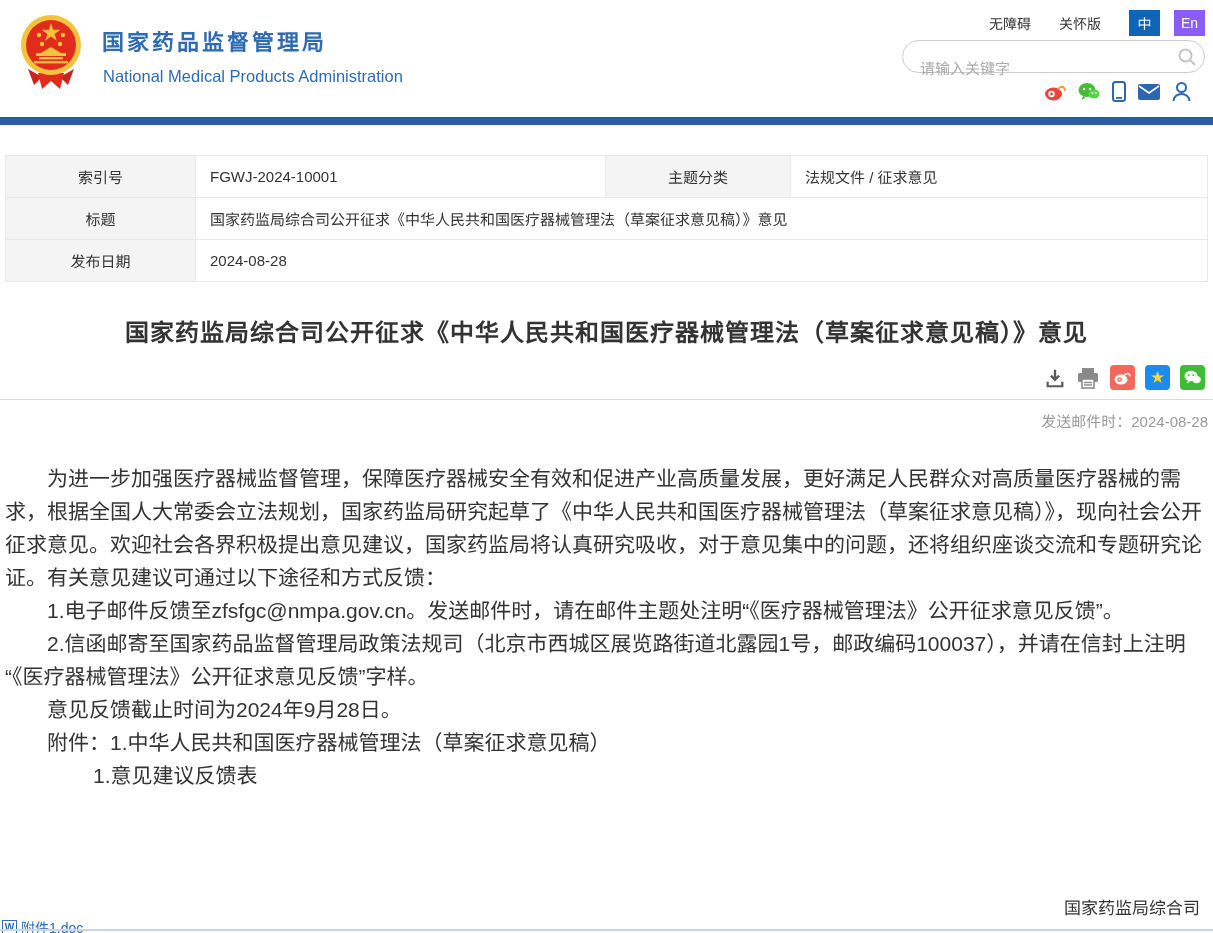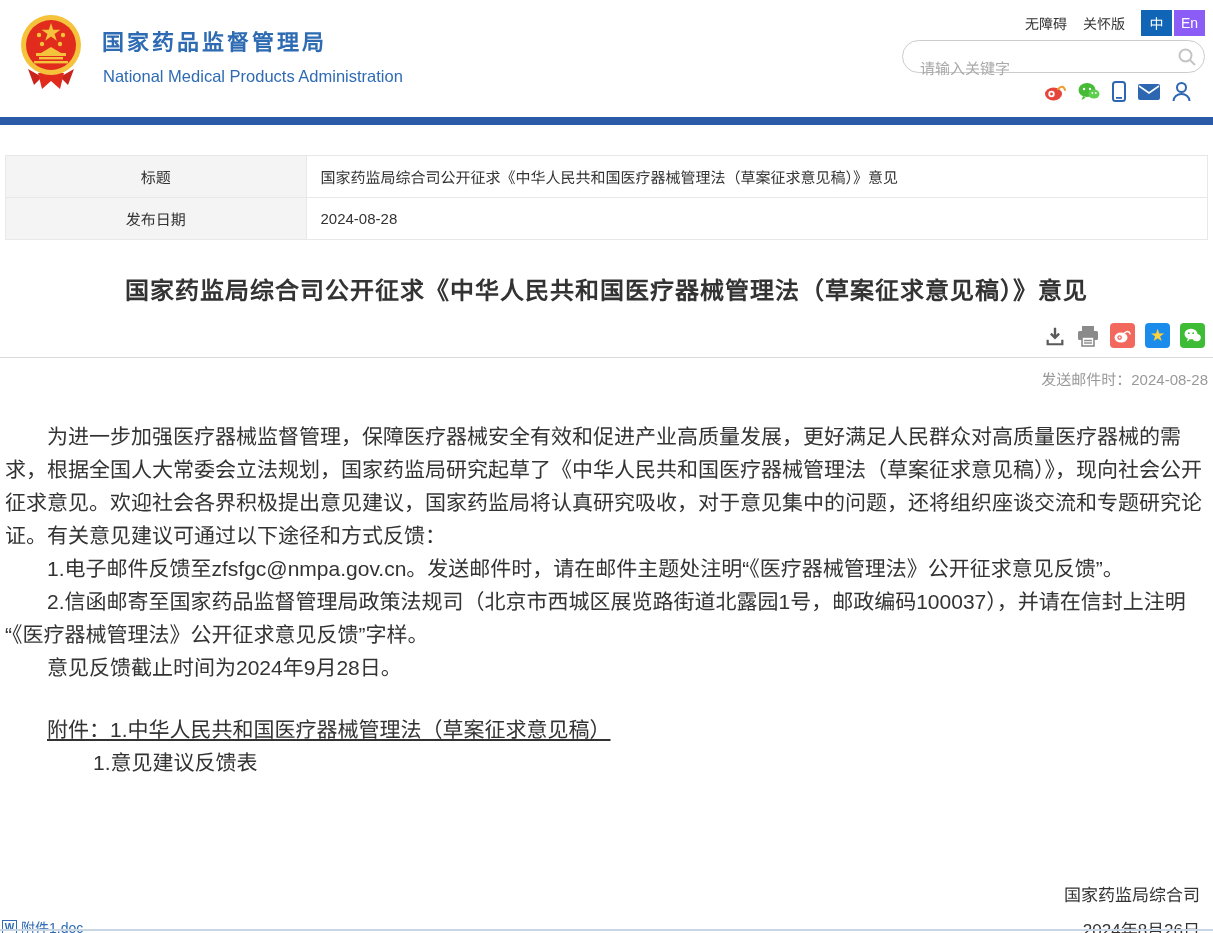--- a/index.html
+++ b/index.html
@@ -6,21 +6,21 @@
   html,body { background:#fff; }
   body { font-family:"Liberation Sans","DejaVu Sans",sans-serif; color:#333; }
   .page { position:relative; width:1213px; height:933px; background:#fff; overflow:hidden; }
 
   
   .site-header { position:relative; height:117px; background:#fff; }
   .emblem { position:absolute; left:18px; top:11px; width:66px; height:80px; }
   .site-cn { position:absolute; left:102px; top:24px; font-size:22px; font-weight:bold; color:#2e6bb3; letter-spacing:3px; }
   .site-en { position:absolute; left:103px; top:67px; font-size:16.5px; color:#2e6bb3; }
 
-  .top-links { position:absolute; top:10px; right:8px; display:flex; align-items:center; gap:16px; }
+  .top-links { position:absolute; top:10px; right:8px; display:flex; align-items:center; gap:28px; }
   .top-link { font-size:14px; color:#333; text-decoration:none; cursor:pointer; }
   .lang-btn { display:inline-flex; align-items:center; justify-content:center; width:31px; height:26px; font-size:14px; cursor:pointer; }
   .lang-cn { background:#1065b7; color:#fff; }
   .lang-en { background:#8b5cf6; color:#fff; margin-left:-14px; }
 
   .search-box { position:absolute; top:40px; right:8px; width:303px; height:33px; border:1px solid #ccc; border-radius:17px; background:#fff; display:flex; align-items:center; }
   .search-input { flex:1; border:none; outline:none; background:transparent; padding:0 8px 0 17px; font-size:15px; color:#333; font-family:inherit;margin-top:24px; }
   .search-input::placeholder { color:#a9a9a9; }
   .search-btn { width:34px; height:33px; border:none; background:transparent; cursor:pointer; display:flex; align-items:center; justify-content:center; }
 
@@ -47,21 +47,21 @@
   .badge-weibo { background:#f3685c; }
   .badge-qzone { background:#1b8ceb; font-size:17px; color:#ffd23c; }
   .badge-wechat { background:#3fbc35; }
 
   .title-rule { border:none; border-top:1px solid #d9d9d9; margin:9px -5px 0 -5px; }
 
   .publish-time { margin-top:10px; text-align:right; font-size:15px; color:#999; }
 
   .article-body { margin-top:31px; font-size:21px; line-height:33px; color:#333; }
   .article-body p.indent { text-indent:2em; }
-  .attach-first { margin-top:29px; text-indent:2em;text-decoration:underline; }
+  .attach-first { text-indent:2em; }
   .attach-second { margin-left:88px; }
 
   .signature { margin-top:99px; text-align:right; font-size:17px; line-height:35px; padding-right:8px; }
 
   
   .attachment-footer { position:absolute; left:2px; top:917px; display:flex; align-items:center; gap:4px; }
   .doc-icon { width:15px; height:15px; background:#fff; border:1px solid #2e6bb3; color:#2e6bb3; font-size:10px; font-weight:bold; display:flex; align-items:center; justify-content:center; }
   .attachment-link { font-size:14px; color:#2e6bb3; text-decoration:none; cursor:pointer; }
   .bottom-line { position:absolute; left:0; top:929px; width:100%; border-top:2px solid #c9d6e4; }
 </style>
@@ -139,20 +139,26 @@
       </svg>
     </div>
   </header>
 
   <div class="blue-bar"></div>
 
   <main>
 
     <table class="meta-table">
       <tbody>
+          <tr>
+        <th class="col1">索引号</th>
+        <td class="col2">FGWJ-2024-10001</td>
+        <th class="col3">主题分类</th>
+        <td>法规文件 / 征求意见</td>
+      </tr>
       <tr>
         <th>标题</th>
         <td colspan="3">国家药监局综合司公开征求《中华人民共和国医疗器械管理法（草案征求意见稿）》意见</td>
       </tr>
       <tr>
         <th>发布日期</th>
         <td colspan="3">2024-08-28</td>
       </tr>
     </tbody>
       </table>

